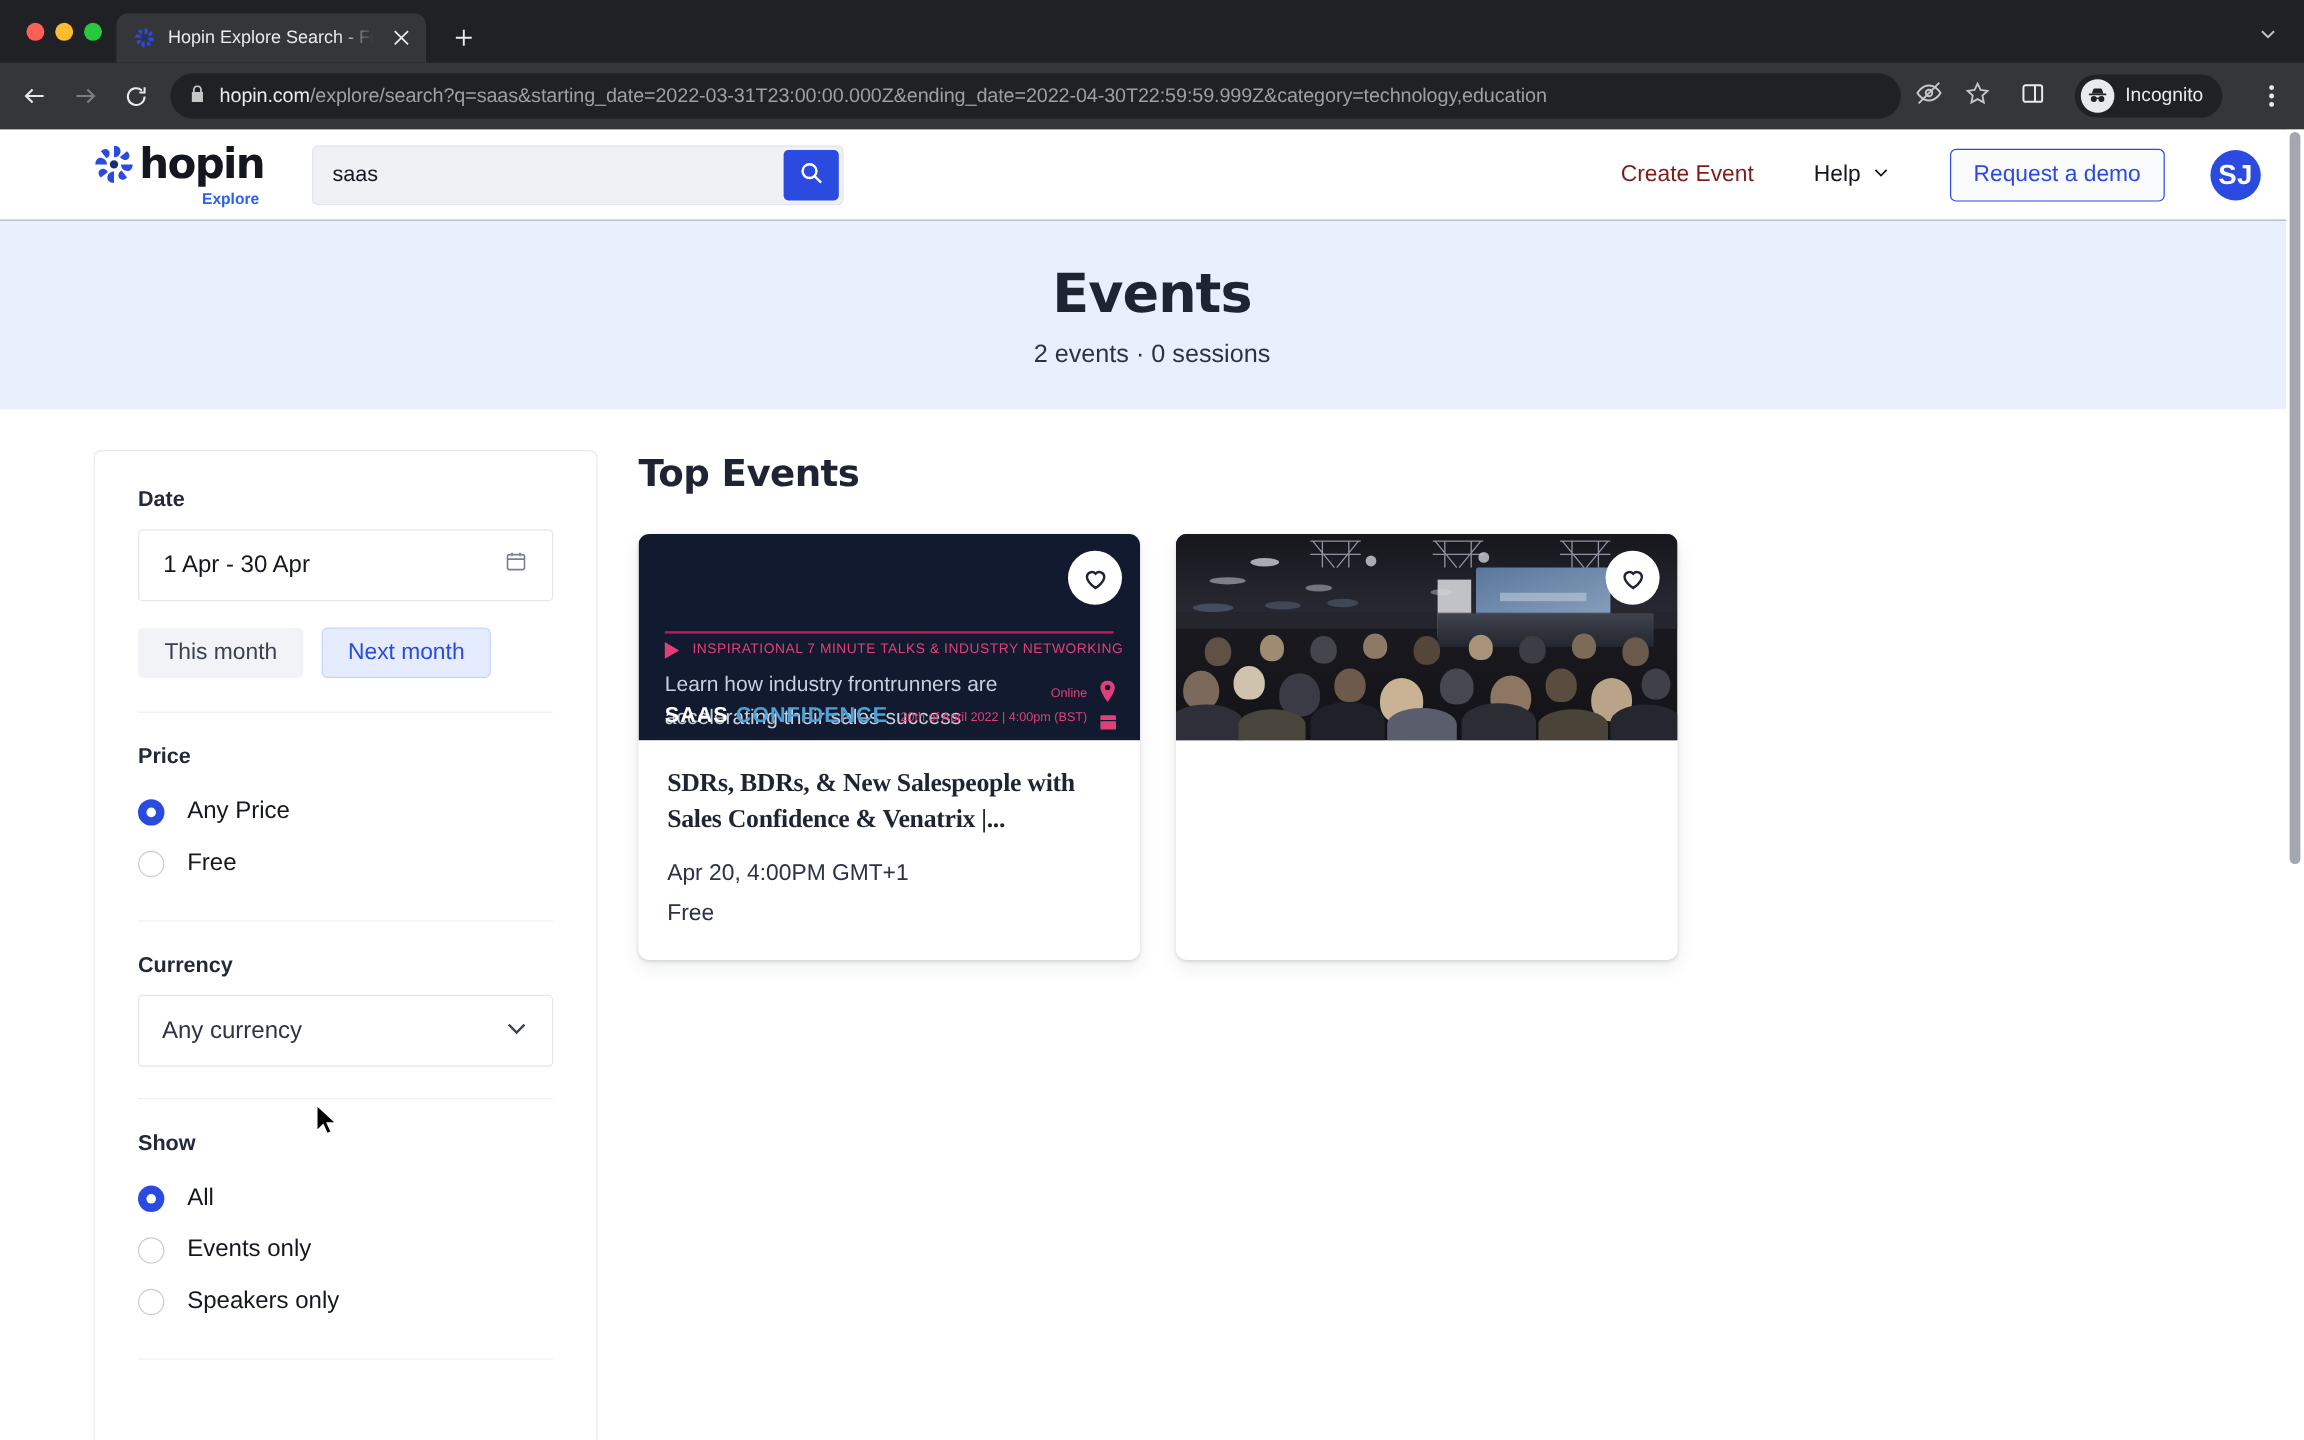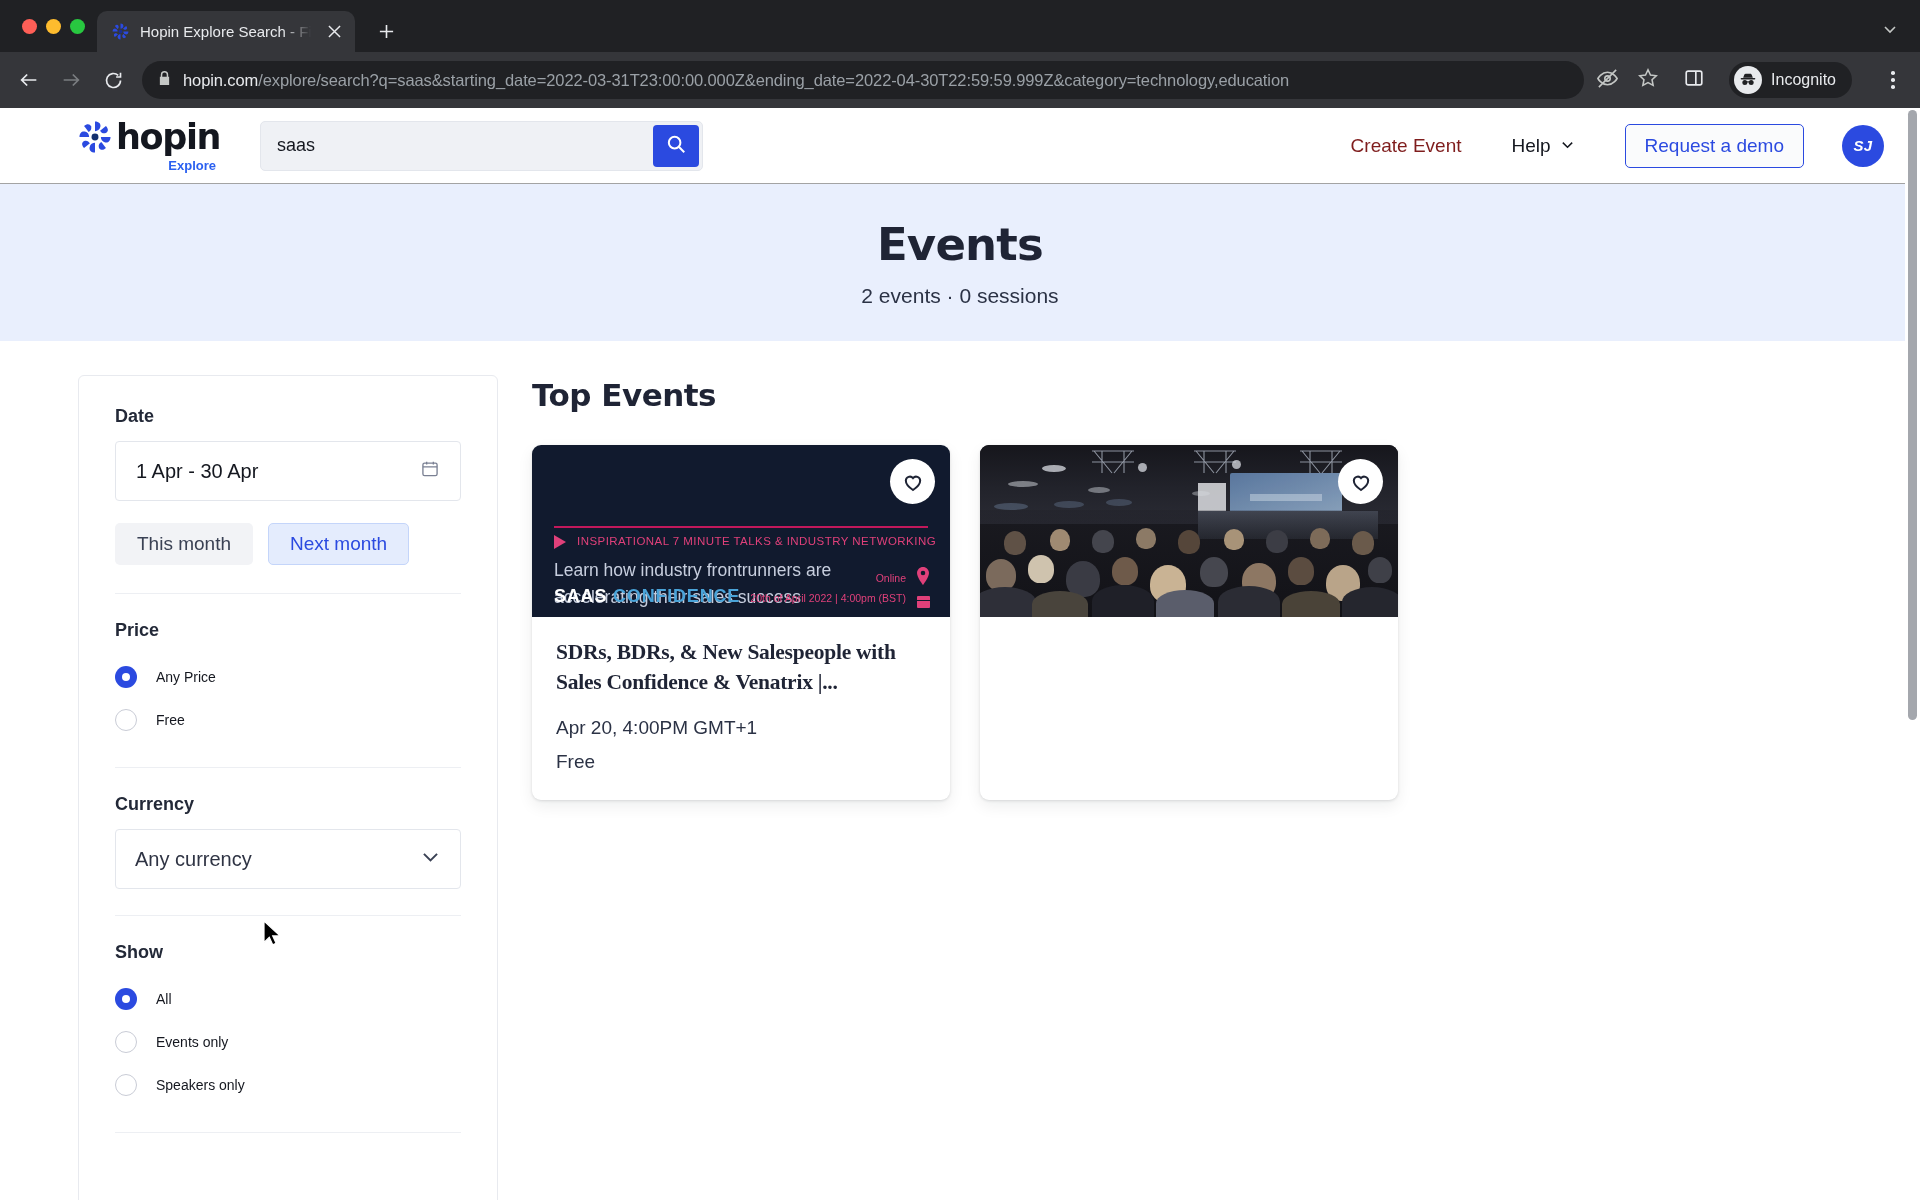--- a/index.html
+++ b/index.html
@@ -97,22 +97,22 @@
   .header-spacer { flex: 1; }
   .nav-link { font-size: 19px; color: #7f1d1d; margin-right: 34px; white-space: nowrap; }
   .nav-help { display: flex; align-items: center; gap: 9px; margin-right: 34px; font-size: 19px; color: #14171f; }
   .btn-demo {
     height: 44px; border: 1px solid #2b4ae0; border-radius: 5px; color: #2b4ae0;
     background: #fafbfc; font-size: 19px; padding: 0 19px; display: flex; align-items: center;
     white-space: nowrap; cursor: pointer; font-family: "Liberation Sans", sans-serif;
   }
   .avatar {
     width: 42px; height: 42px; border-radius: 50%; background: #2b4ae0; color: #fff;
-    display: flex; align-items: center; justify-content: center; font-size: 15px;
-    font-weight: 700; margin-left: 22px; margin-right: 6px; flex: 0 0 42px; letter-spacing: 0.3px; font-style: italic;
+    display: flex; align-items: center; justify-content: center; font-size: 23px;
+    font-weight: 700; margin-left: 22px; margin-right: 6px; flex: 0 0 42px; letter-spacing: 0.3px;
   }
 
   
   .hero {
     background: #e9effd; height: 157px; display: flex; flex-direction: column;
     align-items: center; justify-content: center; gap: 13px;
   }
   .hero h1 { font-size: 45px; color: #1f2435; letter-spacing: -0.8px; font-weight: 700; font-family: "DejaVu Sans", sans-serif; }
   .hero .meta { font-size: 21px; color: #2b3245; }
 
@@ -140,21 +140,21 @@
   .radio-row { display: flex; align-items: center; gap: 19px; height: 43px; cursor: pointer; }
   .radio {
     width: 22px; height: 22px; border-radius: 50%; border: 1.6px solid #c9ccd6;
     background: #fff; flex: 0 0 22px; position: relative;
   }
   .radio.checked { border: none; background: #2b4ae0; }
   .radio.checked::after {
     content: ""; position: absolute; left: 50%; top: 50%; transform: translate(-50%, -50%);
     width: 8px; height: 8px; border-radius: 50%; background: #fff;
   }
-  .radio-label { font-size: 14px; color: #14171f; }
+  .radio-label { font-size: 20px; color: #14171f; }
 
   .select-field {
     height: 60px; border: 1px solid #e3e6ec; border-radius: 4px; display: flex;
     align-items: center; justify-content: space-between; padding: 0 19px; font-size: 20px;
     color: #2f3444; margin-top: 2px; cursor: pointer;
   }
 
   
   .results { margin-left: 34px; padding-top: 2px; }
   .results h2 { font-size: 31px; color: #1f2435; letter-spacing: -0.5px; margin-bottom: 32px; font-weight: 700; font-family: "DejaVu Sans", sans-serif; }

